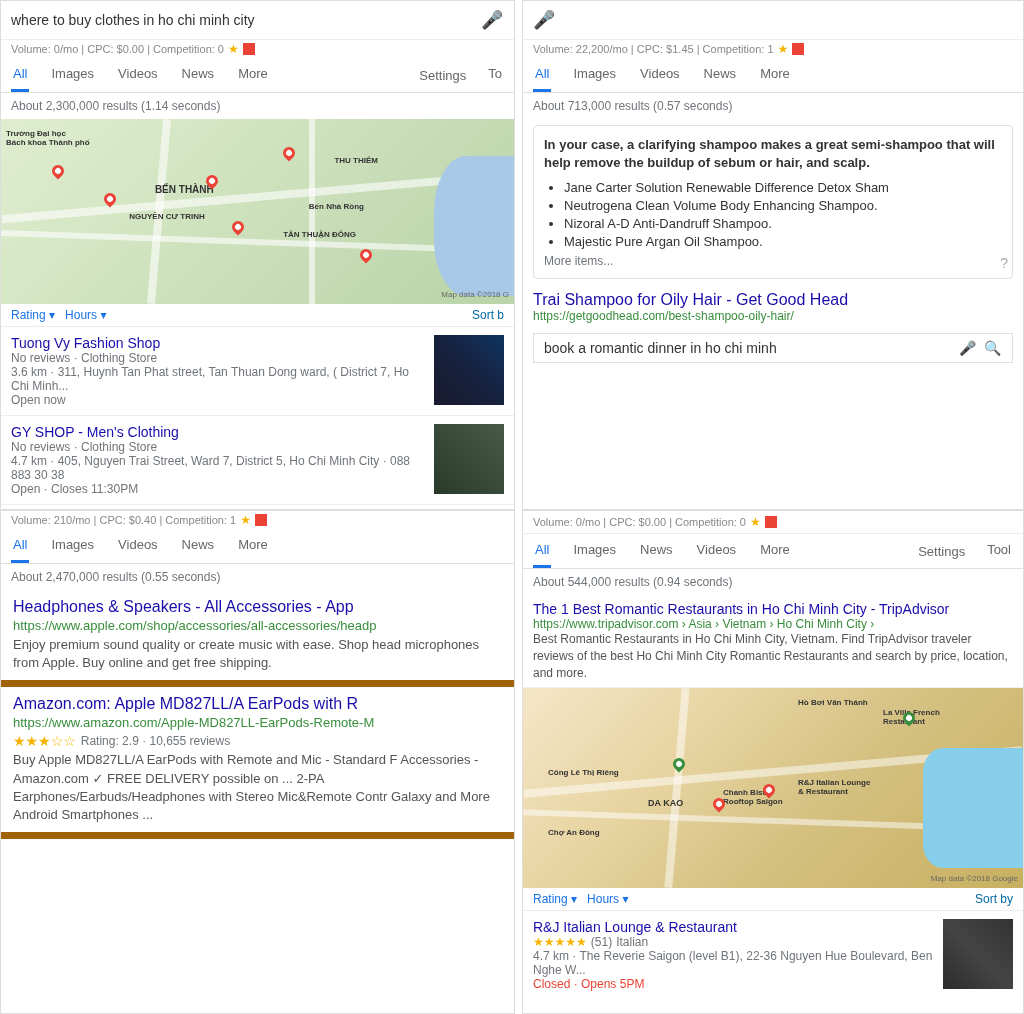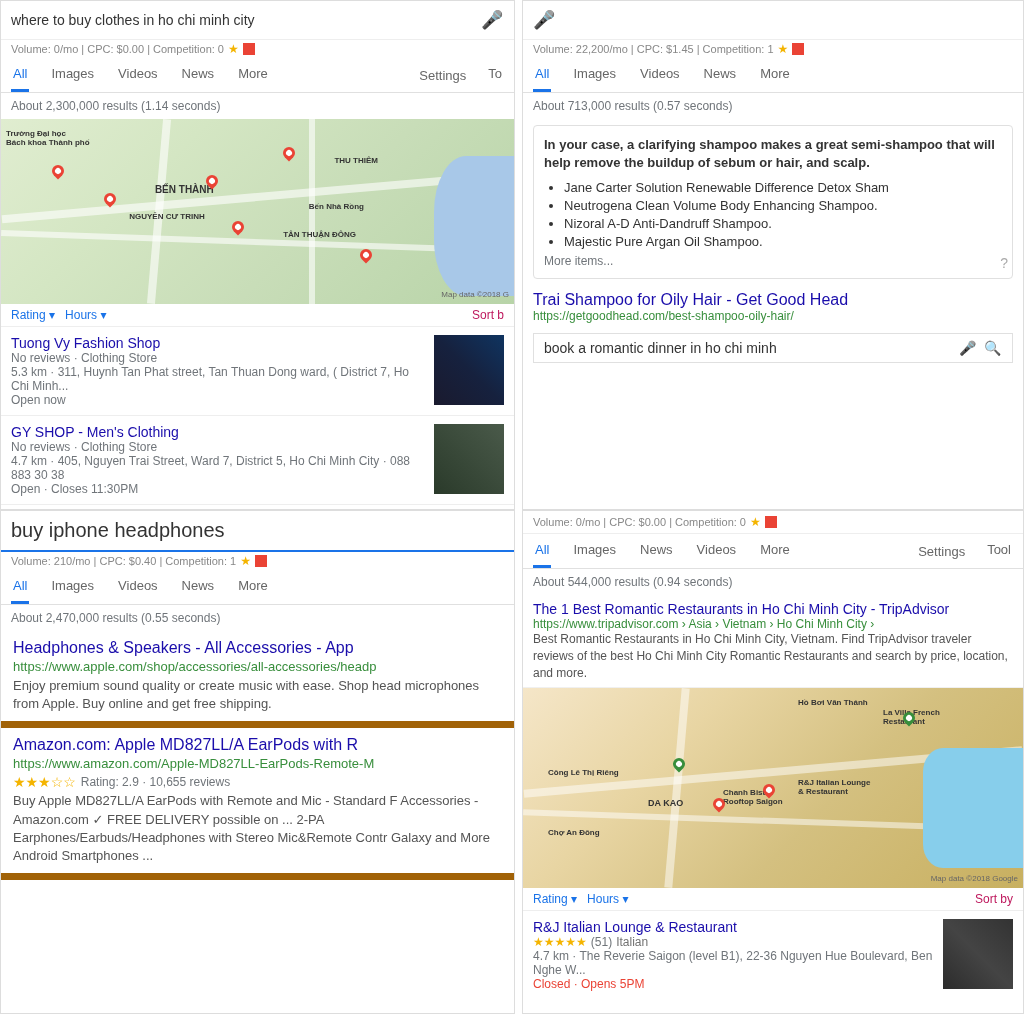--- a/index.html
+++ b/index.html
@@ -177,21 +177,21 @@
 
     .map-filters {
       padding: 4px 10px;
       font-size: 12px;
       color: #1a73e8;
       display: flex;
       gap: 10px;
       border-bottom: 1px solid #eee;
     }
 
-    .map-filter-right { margin-left: auto; color: #be185d; }
+    .map-filter-right { margin-left: auto; color: #0369a1; }
 
     .store-result {
       display: flex;
       padding: 8px 10px;
       border-bottom: 1px solid #eee;
       gap: 10px;
     }
 
     .store-info { flex: 1; }
     .store-name { font-size: 14px; color: #1a0dab; font-weight: 500; }
@@ -395,21 +395,21 @@
   </div>
   <div class="map-filters">
     <span>Rating ▾</span>
     <span>Hours ▾</span>
     <span class="map-filter-right">Sort b</span>
   </div>
   <div class="store-result">
     <div class="store-info">
       <div class="store-name">Tuong Vy Fashion Shop</div>
       <div class="store-meta">No reviews · Clothing Store</div>
-      <div class="store-address">5.3 km · 311, Huynh Tan Phat street, Tan Thuan Dong ward, ( District 7, Ho Chi Minh...</div>
+      <div class="store-address">3.6 km · 311, Huynh Tan Phat street, Tan Thuan Dong ward, ( District 7, Ho Chi Minh...</div>
       <div class="store-hours">Open now</div>
     </div>
     <div class="store-thumb">
       <div class="store-thumb-img"></div>
     </div>
   </div>
   <div class="store-result">
     <div class="store-info">
       <div class="store-name">GY SHOP - Men's Clothing</div>
       <div class="store-meta">No reviews · Clothing Store</div>
@@ -457,23 +457,20 @@
     <div class="result-url">https://getgoodhead.com/best-shampoo-oily-hair/</div>
   </div>
   <div style="padding:6px 10px;border:1px solid #e0e0e0;margin:4px 10px;display:flex;align-items:center;">
     <span style="flex:1;font-size:14px;color:#333;">book a romantic dinner in ho chi minh</span>
     <span style="color:#4285f4;margin-right:8px;">🎤</span>
     <span style="color:#ea4335;">🔍</span>
   </div>
 </div>
 
 <div class="panel panel-3">
-  <div class="search-bar" style="border-bottom:2px solid #1a73e8;">
-    <input class="search-input" type="text" readonly="" style="font-size: 20px; font-weight: 400;" value="buy iphone headphones">
-  </div>
   <div class="volume-info">
     <span>Volume: 210/mo | CPC: $0.40 | Competition: 1</span>
     <span class="star-icon">★</span>
     <span class="red-box"></span>
   </div>
   <div class="nav-tabs">
     <div class="nav-tab active">All</div>
     <div class="nav-tab">Images</div>
     <div class="nav-tab">Videos</div>
     <div class="nav-tab">News</div>

